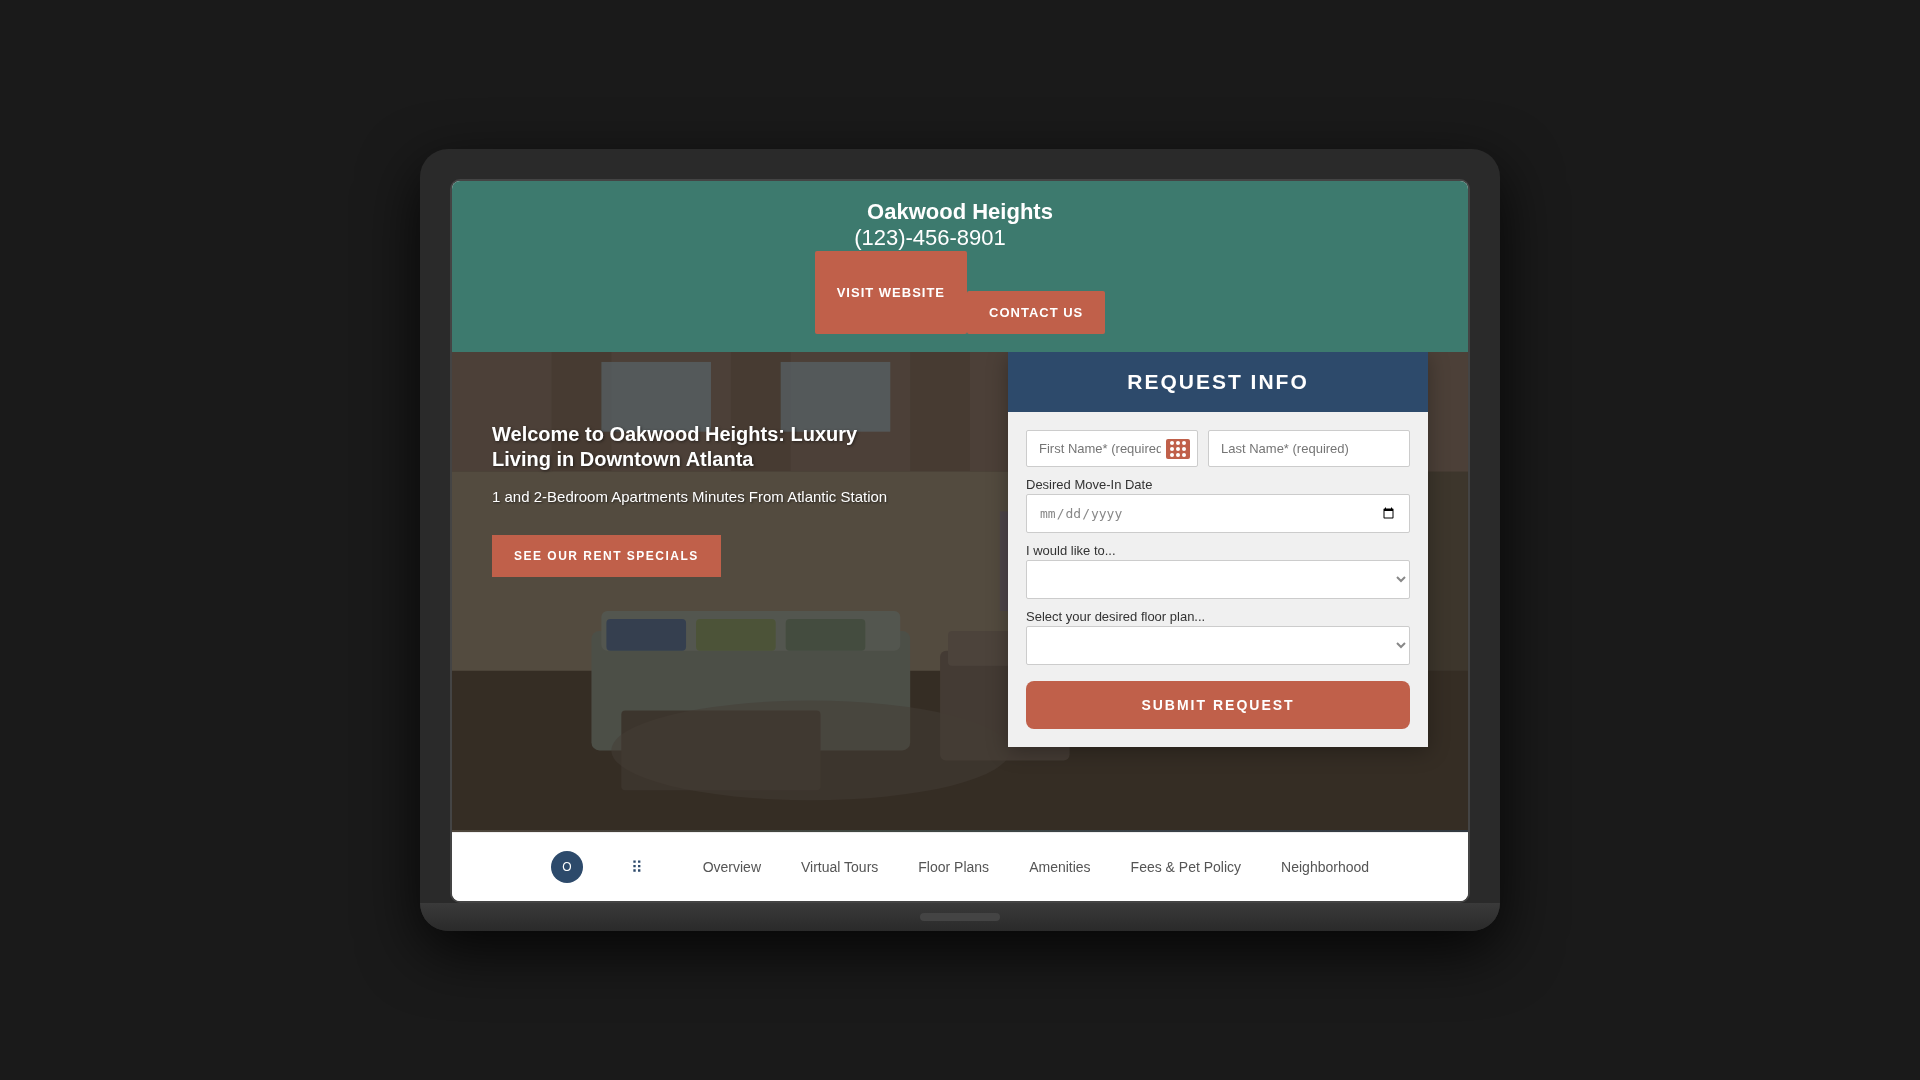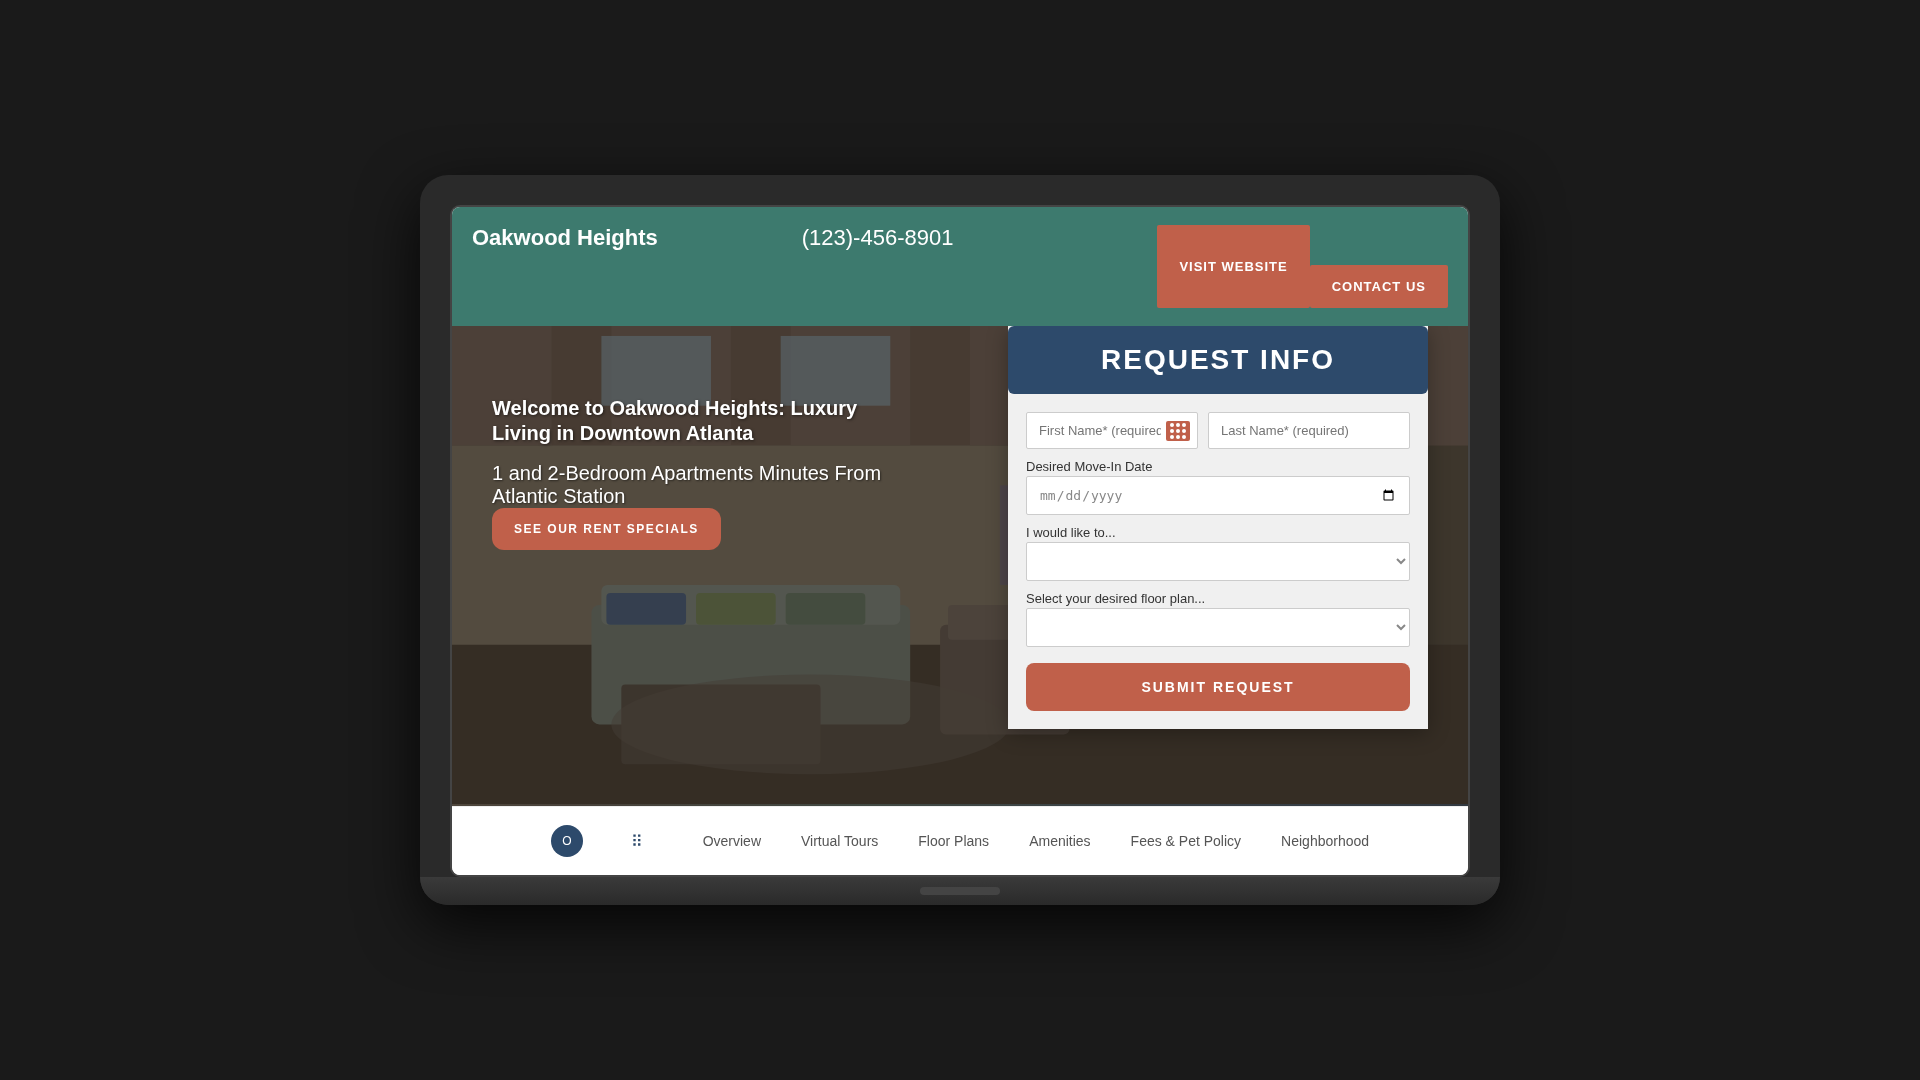--- a/index.html
+++ b/index.html
@@ -47,24 +47,25 @@
 
     
     .website {
       width: 100%;
       background: #fff;
     }
 
     
     .header {
       background: #3d7a6e;
-      padding: 18px 20px;
-      display: flex;
-      align-items: flex-start;
+      padding: 18px 36px;
+      display: flex;
+      align-items: center;
       justify-content: space-between;
+      flex-direction: column;
     }
 
     .header-logo {
       color: #fff;
       font-size: 22px;
       font-weight: bold;
     }
 
     .header-phone {
       color: #fff;
@@ -132,34 +133,35 @@
       color: #fff;
       font-size: 20px;
       font-weight: 900;
       line-height: 1.25;
       margin-bottom: 16px;
       text-shadow: 1px 1px 3px rgba(0,0,0,0.5);
     }
 
     .hero-subtitle {
       color: #fff;
-      font-size: 20px;
+      font-size: 15px;
+      margin-bottom: 30px;
       text-shadow: 1px 1px 2px rgba(0,0,0,0.5);
     }
 
     .btn-specials {
       background: #c0604a;
       color: #fff;
       border: none;
       padding: 14px 22px;
       font-size: 12px;
       font-weight: bold;
       letter-spacing: 1.5px;
       cursor: pointer;
-      border-radius: 12px;
+      border-radius: 0;
     }
 
     
     .request-form-container {
       position: absolute;
       right: 40px;
       top: 0;
       bottom: 0;
       width: 420px;
       z-index: 3;
@@ -172,24 +174,23 @@
       background: #f0f0f0;
       width: 100%;
       box-shadow: 0 4px 20px rgba(0,0,0,0.3);
     }
 
     .form-header {
       background: #2d4a6b;
       color: #fff;
       text-align: center;
       padding: 18px;
-      font-size: 28px;
+      font-size: 21px;
       font-weight: bold;
       letter-spacing: 2px;
-      border-radius: 6px;
     }
 
     .form-body {
       padding: 18px;
       display: flex;
       flex-direction: column;
       gap: 10px;
     }
 
     .form-row {

